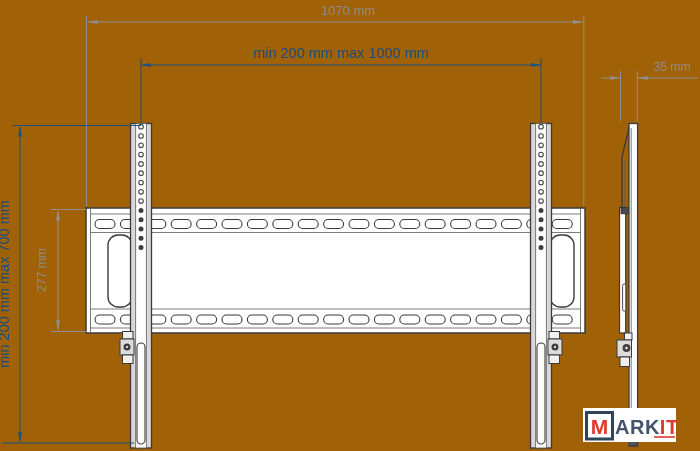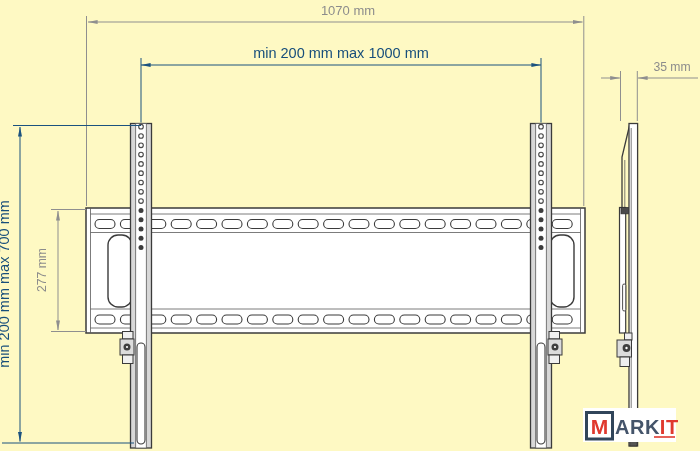--- a/index.html
+++ b/index.html
@@ -1,16 +1,16 @@
 <!DOCTYPE html>
 <html><head>
 <meta charset="utf-8">
 <style>
   html,body { margin:0; padding:0; background:#ffffff; }
-  .stage { position:relative; width:700px; height:451px; background:#fef9c3; overflow:hidden; }
+  .stage { position:relative; width:700px; height:451px; background:#a16207; overflow:hidden; }
   svg { display:block; font-family:"Liberation Sans", sans-serif; }
   .ln   { stroke:#3b3b3b; stroke-width:1.3; fill:none; }
   .lnt  { stroke:#5a5a5a; stroke-width:0.8; fill:none; }
   .dimg { stroke:#8f8f8f; stroke-width:1; fill:none; }
   .dimb { stroke:#1b527f; stroke-width:1; fill:none; }
   .slot { fill:#ffffff; stroke:#3b3b3b; stroke-width:1.1; }
   .holeO{ fill:#ffffff; stroke:#474747; stroke-width:1.1; }
   .holeF{ fill:#3c3c3c; stroke:none; }
   .latch{ stroke:#3b3b3b; stroke-width:1; }
   text.dg { fill:#8c8c8c; font-size:13px; }

